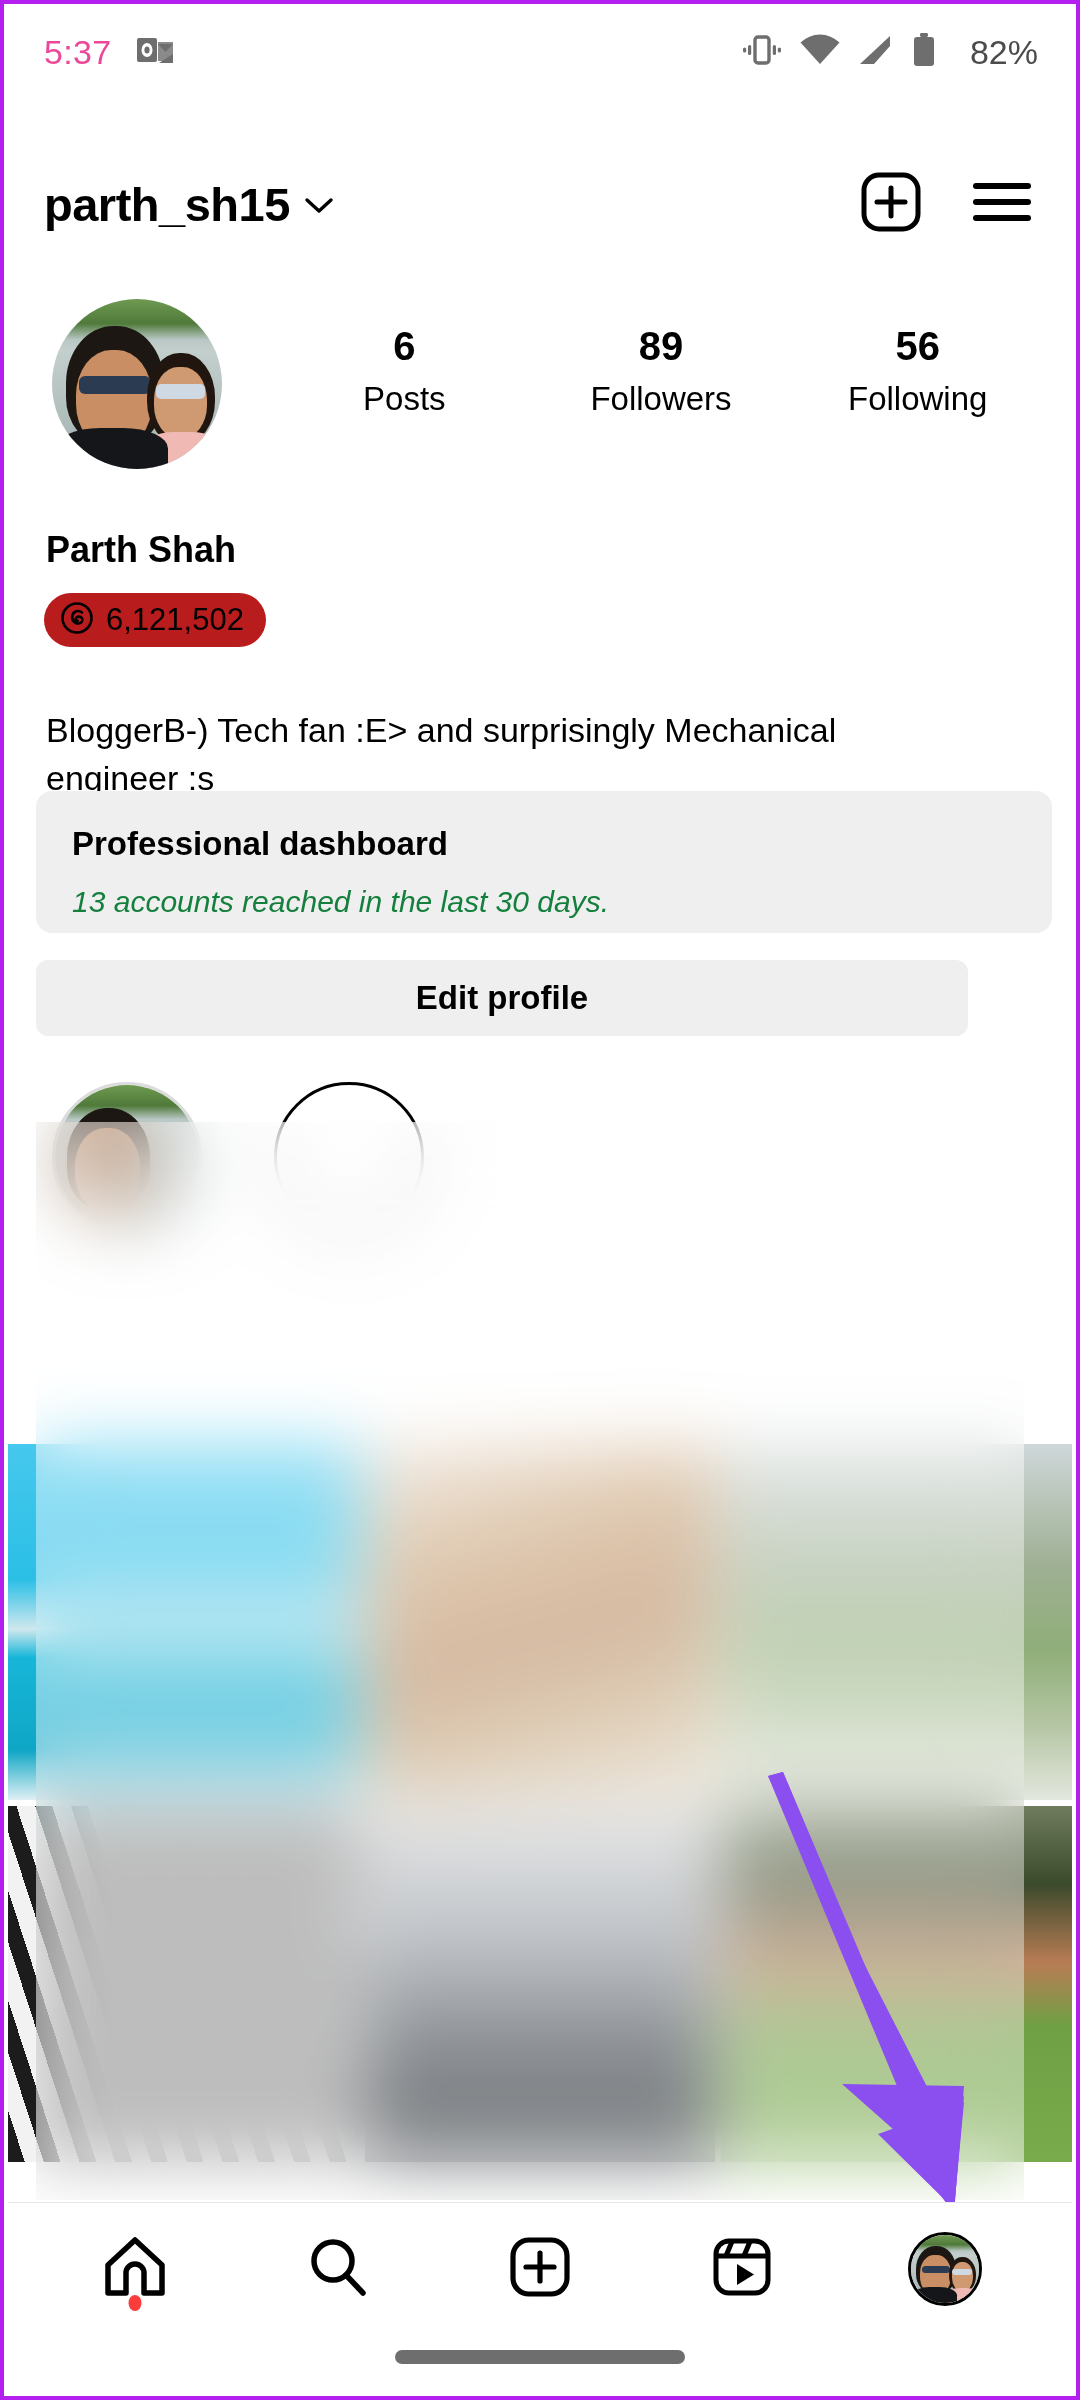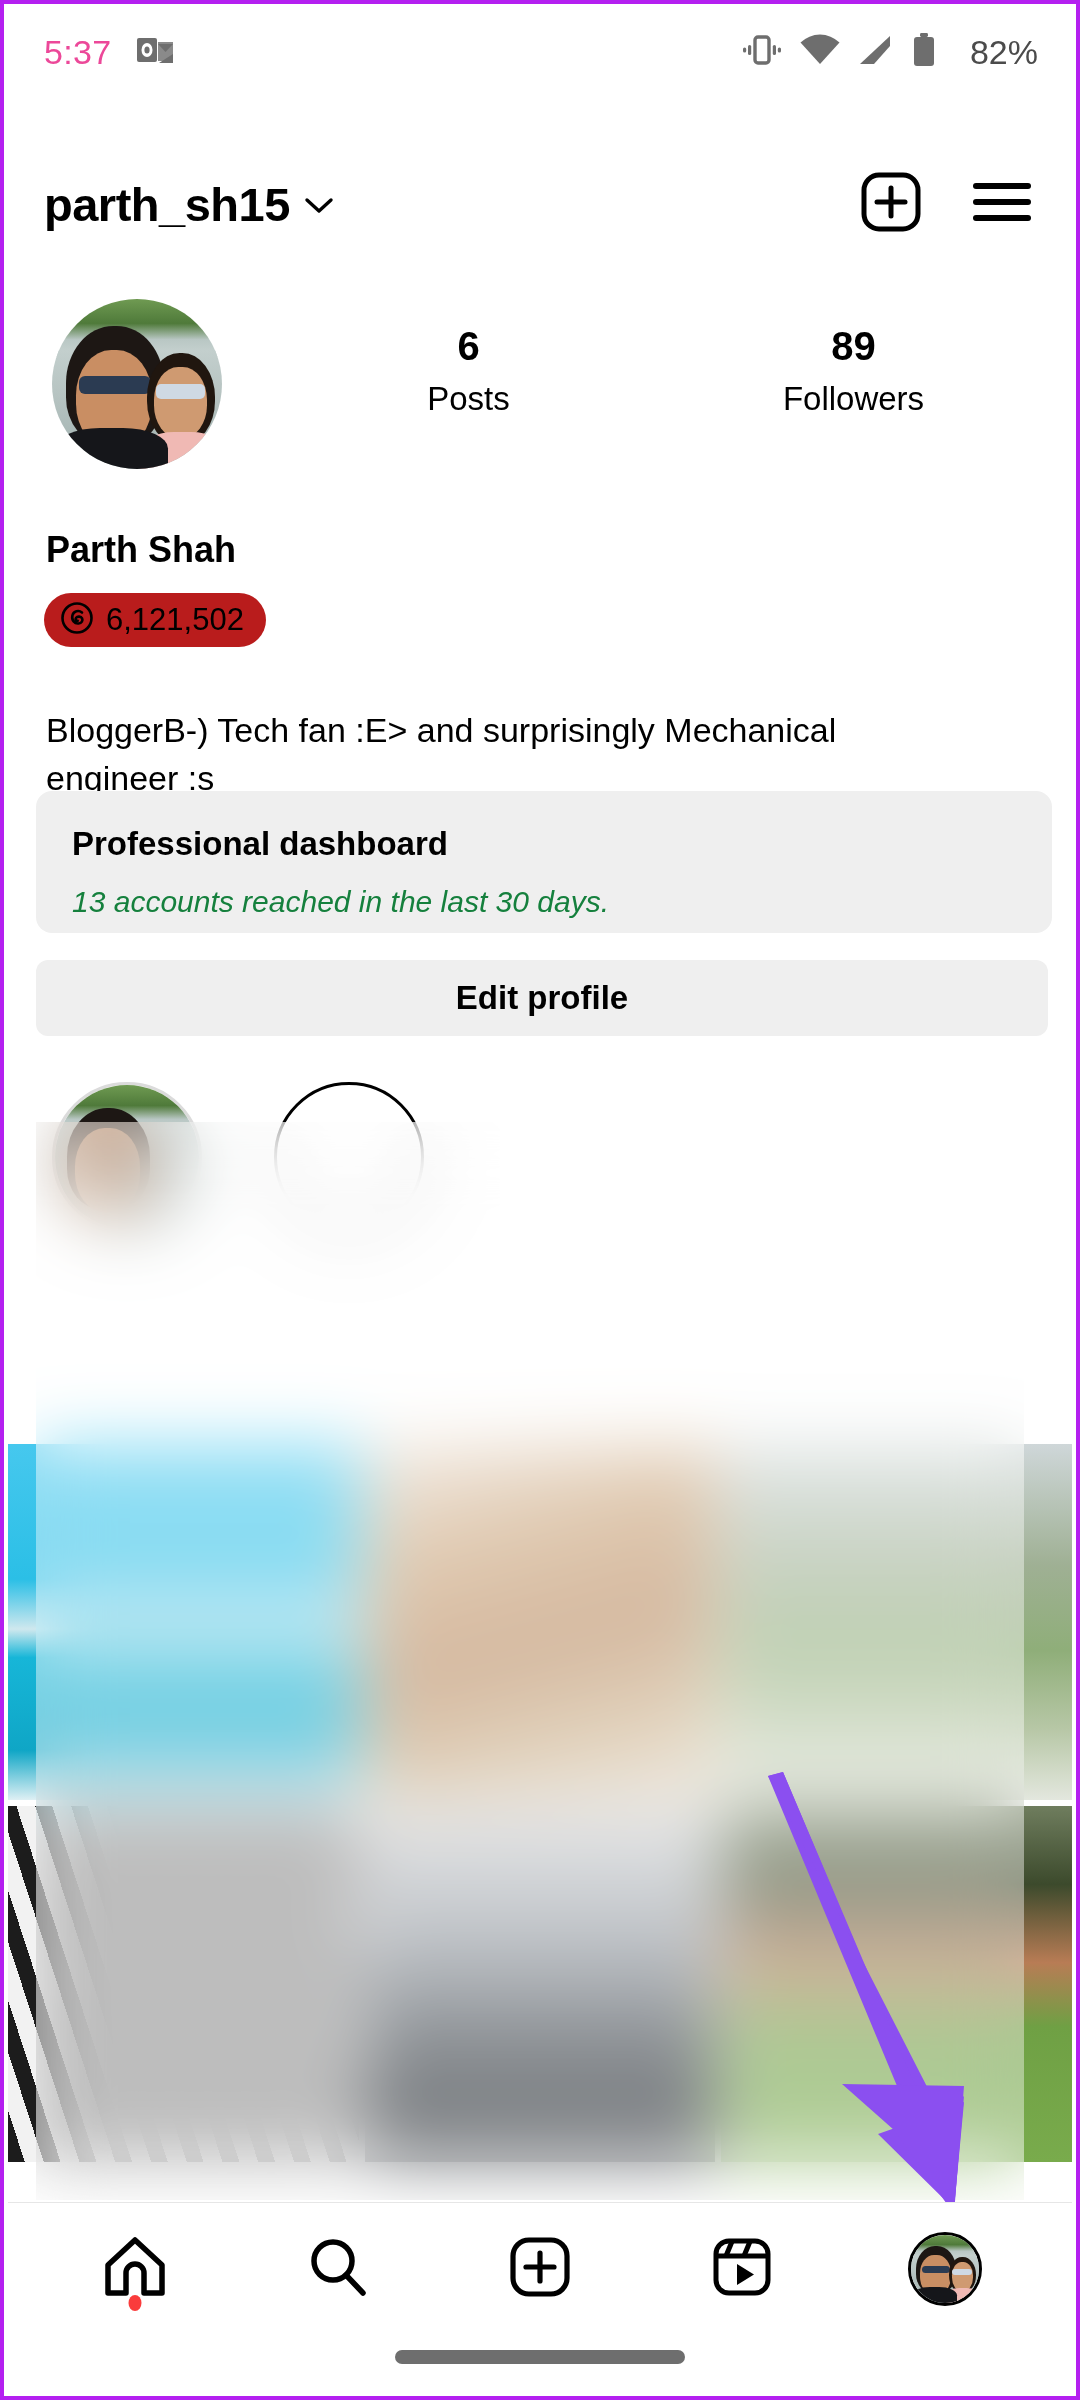--- a/index.html
+++ b/index.html
@@ -80,21 +80,21 @@
     width:1016px; height:142px;
     background:#efefef; border-radius:16px;
     padding:34px 0 0 36px;
   }
   .dash-title{ font-size:33px; font-weight:bold; color:#000; }
   .dash-sub{ font-size:30px; color:#15803d; margin-top:22px;font-style:italic; }
 
   
   #actions{
     position:absolute; top:956px; left:32px;
-    width:1012px; display:flex; gap:20px;
+    width:932px; display:flex; gap:20px;
   }
   .act-btn{
     flex:1; height:76px; background:#efefef; border-radius:12px;
     display:flex; align-items:center; justify-content:center;
     font-size:33px; font-weight:bold; color:#000;
     border:none; font-family:"Liberation Sans", sans-serif;
   }
 
   
   #highlights{
@@ -281,20 +281,24 @@
     </div>
     <div class="stats">
       <div class="stat">
         <div class="stat-num">6</div>
         <div class="stat-lbl">Posts</div>
       </div>
       <div class="stat">
         <div class="stat-num">89</div>
         <div class="stat-lbl">Followers</div>
       </div>
+      <div class="stat">
+        <div class="stat-num">56</div>
+        <div class="stat-lbl">Following</div>
+      </div>
     </div>
   </div>
 
   <div id="fullname">Parth Shah</div>
 
   <div id="threads-badge">
     <span>
       <svg width="34" height="34" viewBox="0 0 34 34">
         <circle cx="17" cy="17" r="14.5" fill="none" stroke="#000" stroke-width="2.6"></circle>
         <path d="M22 11.5 c-3.2 -2.6 -8.5 -1.6 -9.6 3 c-1.1 4.6 2.2 8.4 6.1 8 c3.3 -.35 4.6 -3.1 3.6 -5.1 c-1.1 -2.1 -4.6 -2.4 -6 -.6 c-1 1.3 -.2 3 1.6 3" fill="none" stroke="#000" stroke-width="2.6" stroke-linecap="round"></path>

